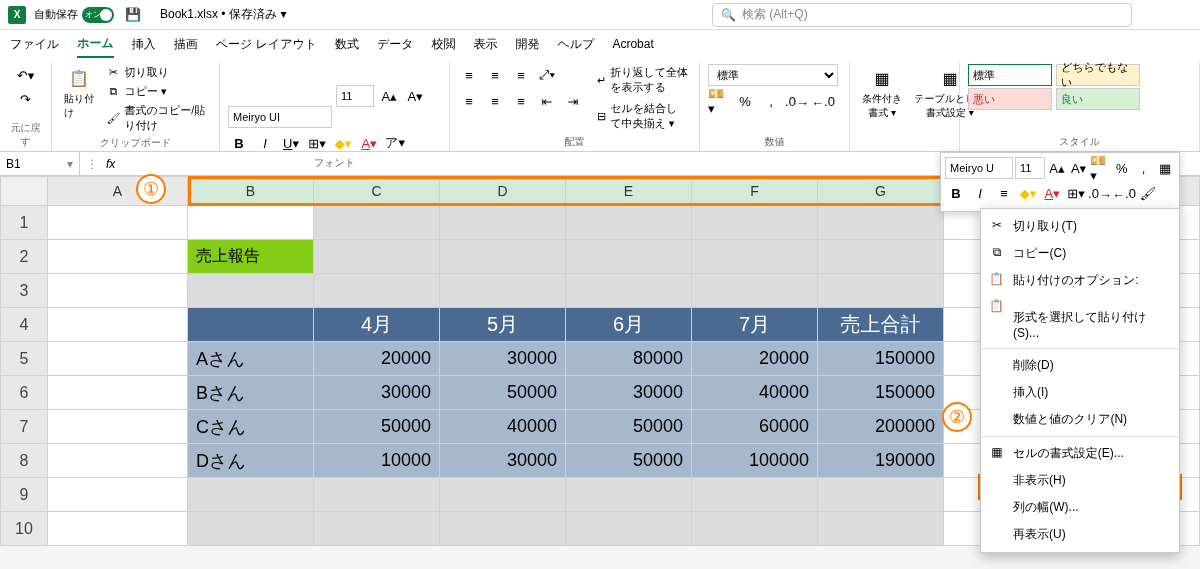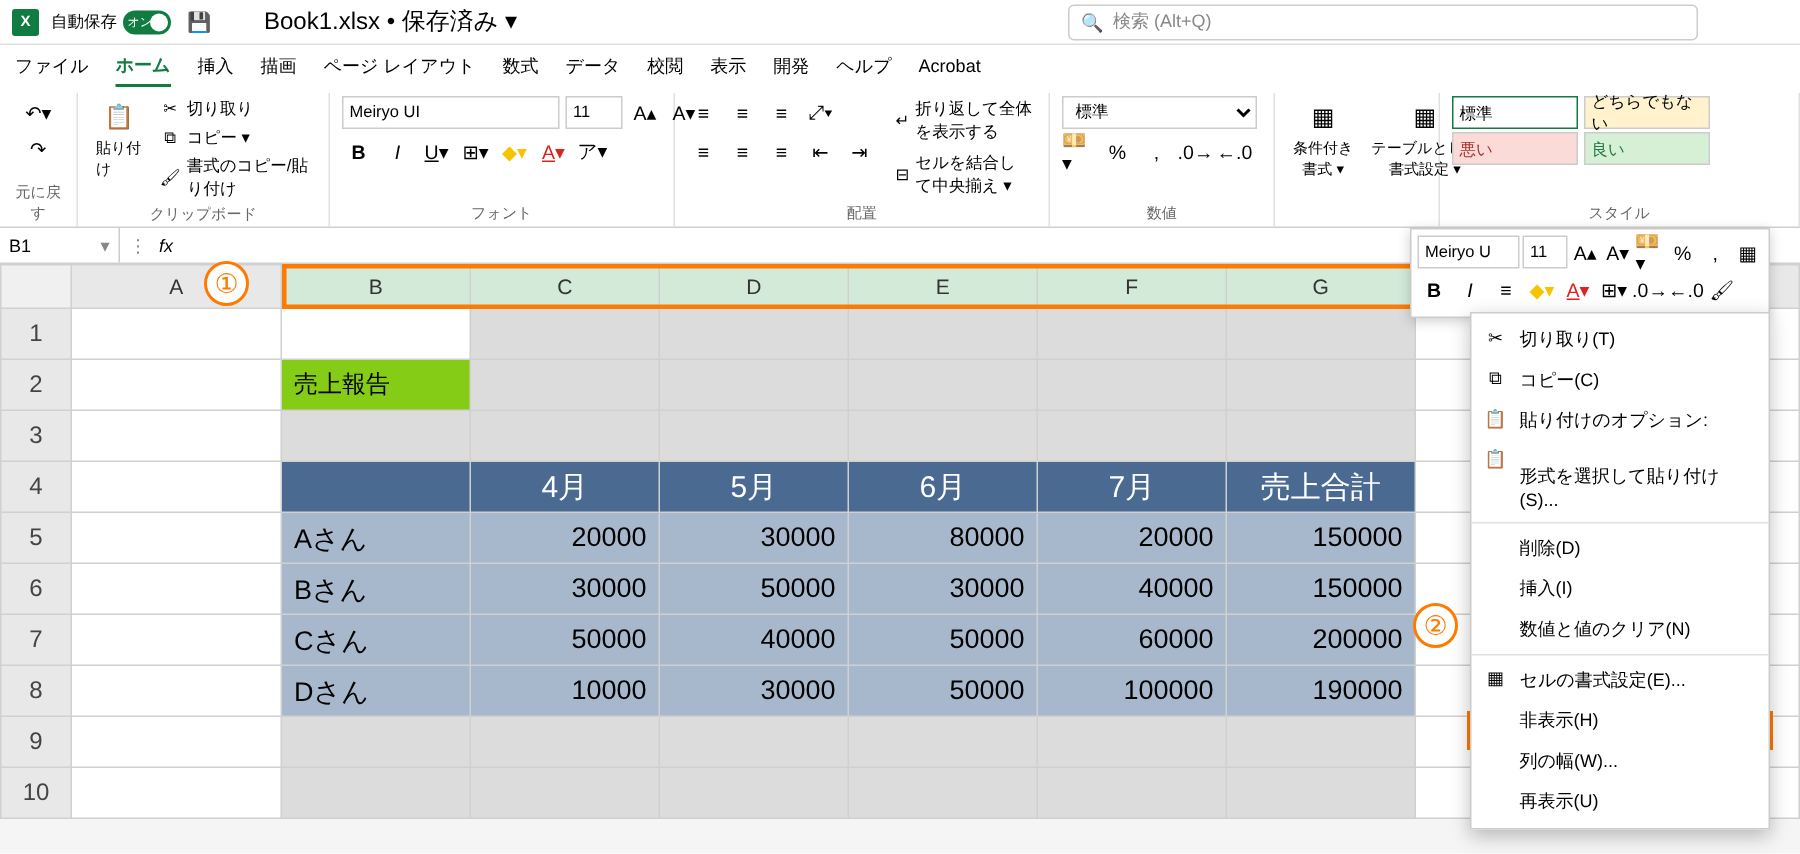--- a/index.html
+++ b/index.html
@@ -5,21 +5,21 @@
 * { margin: 0; padding: 0; box-sizing: border-box; font-family: "Meiryo UI", "Segoe UI", sans-serif; }
 body { width: 1200px; height: 569px; background: #f5f5f5; overflow: hidden; position: relative; font-size: 12px; }
 
 
 .titlebar { height: 30px; background: #fff; display: flex; align-items: center; padding: 0 8px; gap: 8px; border-bottom: 1px solid #e0e0e0; }
 .app-icon { width: 18px; height: 18px; background: #107c41; color: #fff; display: flex; align-items: center; justify-content: center; font-size: 10px; font-weight: bold; border-radius: 2px; }
 .autosave { display: flex; align-items: center; gap: 4px; font-size: 11px; }
 .toggle { width: 32px; height: 16px; background: #107c41; border-radius: 8px; position: relative; }
 .toggle::after { content: ""; width: 12px; height: 12px; background: #fff; border-radius: 50%; position: absolute; right: 2px; top: 2px; }
 .toggle-label { color: #fff; font-size: 8px; position: absolute; left: 3px; top: 2px; }
-.filename { font-size: 16px; margin-left: 24px; }
+.filename { font-size: 12px; margin-left: 8px; }
 .search-bar { margin-left: auto; margin-right: 60px; width: 420px; height: 24px; border: 1px solid #ccc; border-radius: 4px; display: flex; align-items: center; padding: 0 8px; gap: 6px; color: #888; font-size: 12px; }
 
 
 .tabs { height: 28px; background: #fff; display: flex; align-items: center; padding: 0 10px; gap: 18px; font-size: 12px; }
 .tab { cursor: pointer; padding: 4px 0; }
 .tab.active { border-bottom: 2px solid #107c41; color: #107c41; font-weight: 700; }
 
 
 .ribbon { background: #fff; display: flex; border-bottom: 1px solid #d0d0d0; padding: 4px 0 0 0; height: 94px; }
 .group { border-right: 1px solid #e0e0e0; padding: 2px 8px 0 8px; display: flex; flex-direction: column; }
@@ -137,21 +137,21 @@
             <span>書式のコピー/貼り付け</span>
           </div>
       </div>
     </div>
     <div class="group-label">クリップボード</div>
   </div>
 
   <div class="group" style="width:230px">
     <div class="group-body col" style="gap:4px">
       <div class="row">
-        <input class="combo" style="width: 145px;" value="Meiryo UI">
+        <input class="combo" style="width: 104px; margin-top: 42px;" value="Meiryo UI">
         <input class="combo" style="width: 38px;" value="11">
         <span class="icbtn">A▴</span>
         <span class="icbtn">A▾</span>
       </div>
       <div class="row">
         <span class="icbtn">
             <b>B</b>
           </span>
         <span class="icbtn">
             <i>I</i>

